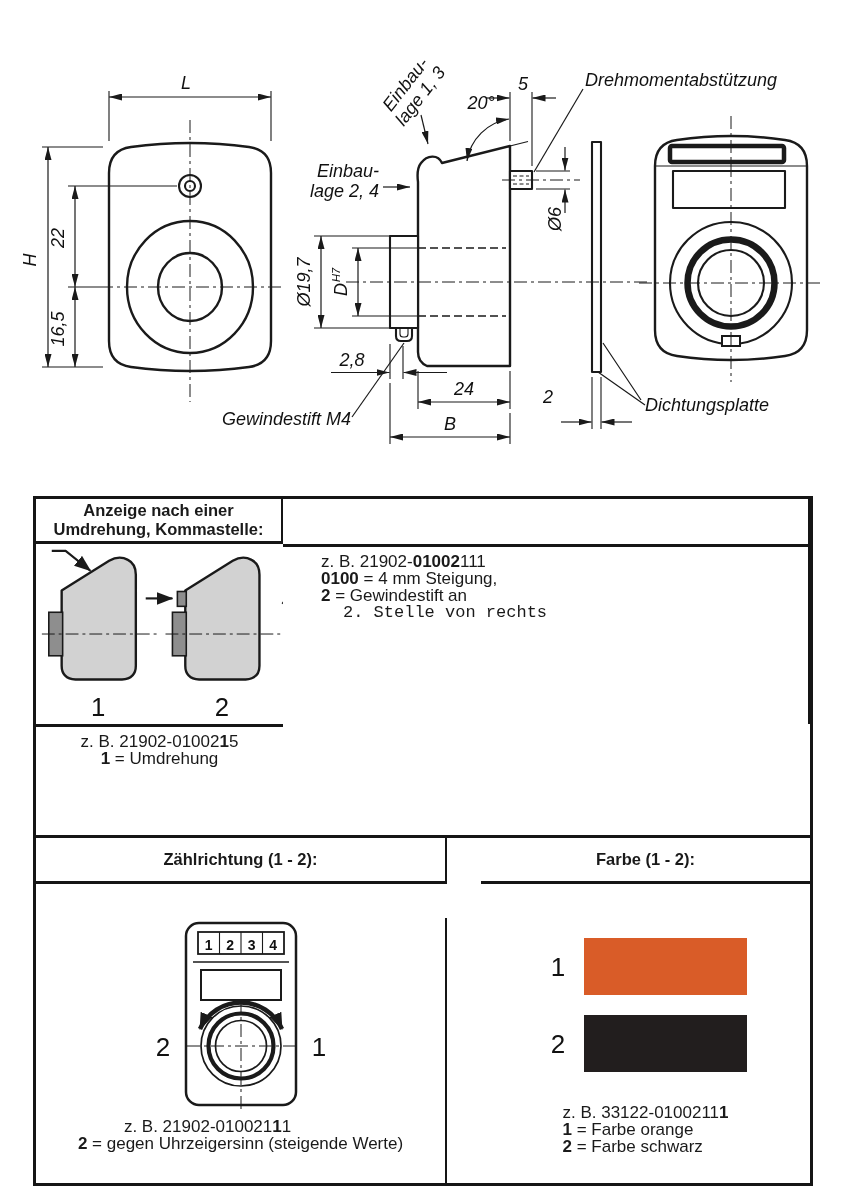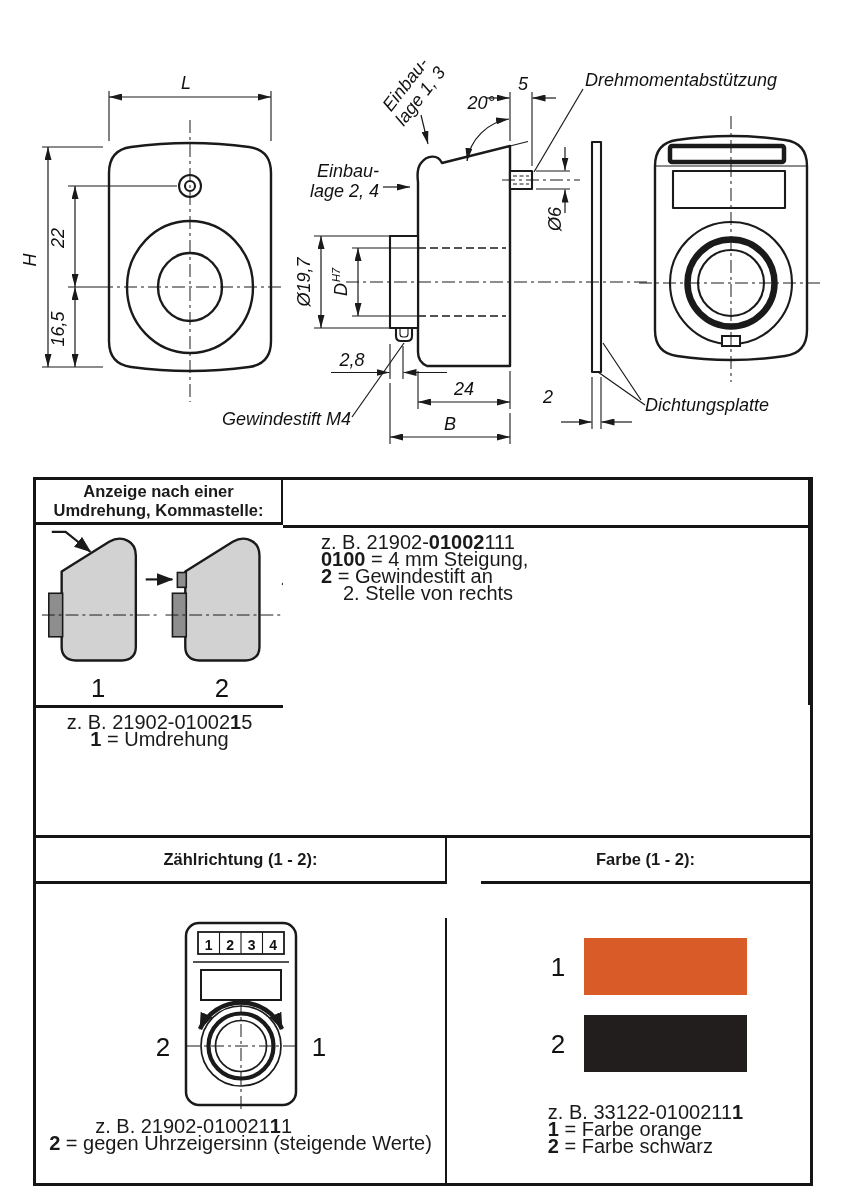--- a/index.html
+++ b/index.html
@@ -18,34 +18,34 @@
   text.lbl{font:italic 18px "Liberation Sans",sans-serif;fill:#111;}
   text.num{font:26px "Liberation Sans",sans-serif;fill:#111;}
   text.mini{font:bold 14px "Liberation Sans",sans-serif;fill:#111;}
   text.cdig{font:bold 42px "Liberation Sans",sans-serif;fill:#111;}
   .shape{stroke:#1a1a1a;stroke-width:2.4;stroke-linejoin:round;}
   .tab  {stroke:#1a1a1a;stroke-width:1.6;}
   .fatline{stroke:#1a1a1a;stroke-width:2.2;fill:none;}
   .arcarrow{stroke:#1a1a1a;stroke-width:4.5;fill:none;}
 
   .tbl{position:absolute;border:3px solid #151515;display:grid;box-sizing:border-box;background:#fff;}
-  #t1{left:33px;top:477px;width:780px;height:394px;
+  #t1{left:33px;top:496px;width:780px;height:394px;
       grid-template-columns:247px 1fr;grid-template-rows:45px 180px 1fr;}
   #t2{left:33px;top:835px;width:780px;height:351px;
       grid-template-columns:411px 1fr;grid-template-rows:46px 1fr;gap:34px;}
   .cell{box-sizing:border-box;overflow:hidden;}
   .br{border-right:2.5px solid #151515;}
   .bb{border-bottom:3px solid #151515;}
   .bt{border-top:3px solid #151515;}
   .hdr{display:flex;flex-direction:column;align-items:center;justify-content:center;
        font-weight:bold;font-size:16.5px;line-height:19px;text-align:center;}
-  .ftext{font-size:20px;line-height:17px;}
+  .ftext{font-size:17px;line-height:17px;}
   .ftext b{font-weight:bold;}
   .padL{padding:6px 0 0 38px;}
-  .ind{padding-left:22px;}
+  .ind{padding-left:22px;font-family:Liberation Mono, monospace;}
   .ctr{text-align:center;padding-top:6px;}
   .blockwrap{text-align:center;}
   .blockwrap .inner{display:inline-block;text-align:left;}
   .codeindent{padding-left:46px;}
 </style>
 </head>
 <body>
 
 <svg id="top-drawing" width="848" height="490" viewBox="0 0 848 490" style="position:absolute;left:0;top:0;">
   <defs>

